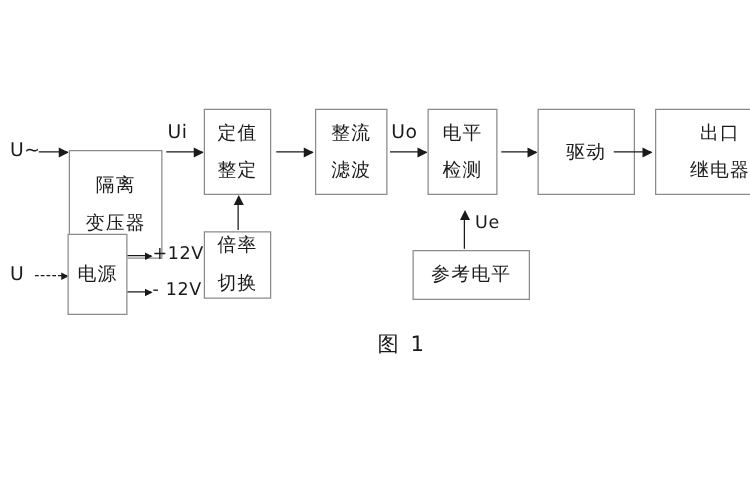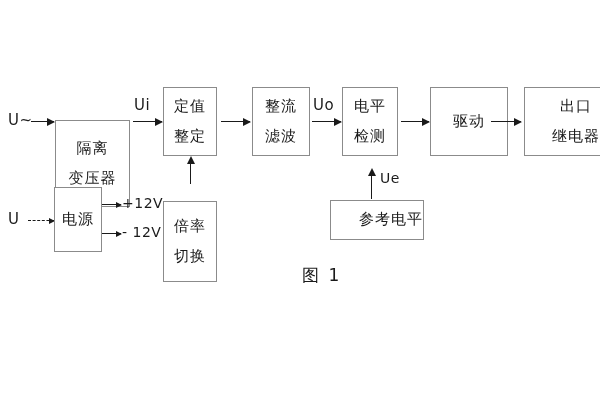--- a/index.html
+++ b/index.html
@@ -149,29 +149,29 @@
   <div class="box" style="left:54px; top:187px; width:48px; height:65px;">
     <span class="ln">电源</span>
   </div>
 
   <div class="arrow-h thin" style="left:102px; top:204px; width:19px;"></div>
   <div class="label sm" style="left:122px; top:195px;">+12V</div>
 
   <div class="arrow-h thin" style="left:102px; top:233px; width:19px;"></div>
   <div class="label sm" style="left:122px; top:224px;">- 12V</div>
 
-  <div class="box two" style="left:163px; top:201px; width:54px; height:81px;">
+  <div class="box two" style="left:163px; top:185px; width:54px; height:54px;">
     <span class="ln">倍率</span>
     <span class="ln">切换</span>
   </div>
 
   <div class="arrow-v" style="left:190px; top:163px; height:21px;"></div>
 
   <div class="arrow-v" style="left:371px; top:175px; height:24px;"></div>
   <div class="label sm" style="left:380px; top:170px;">Ue</div>
 
-  <div class="box" style="left:330px; top:200px; width:94px; height:40px;align-items:flex-end;">
+  <div class="box" style="left:330px; top:200px; width:94px; height:40px;">
     <span class="ln">参考电平</span>
   </div>
 
   <div class="caption" style="left:302px; top:264px;">图 1</div>
 
 </div>
 
 </body></html>

